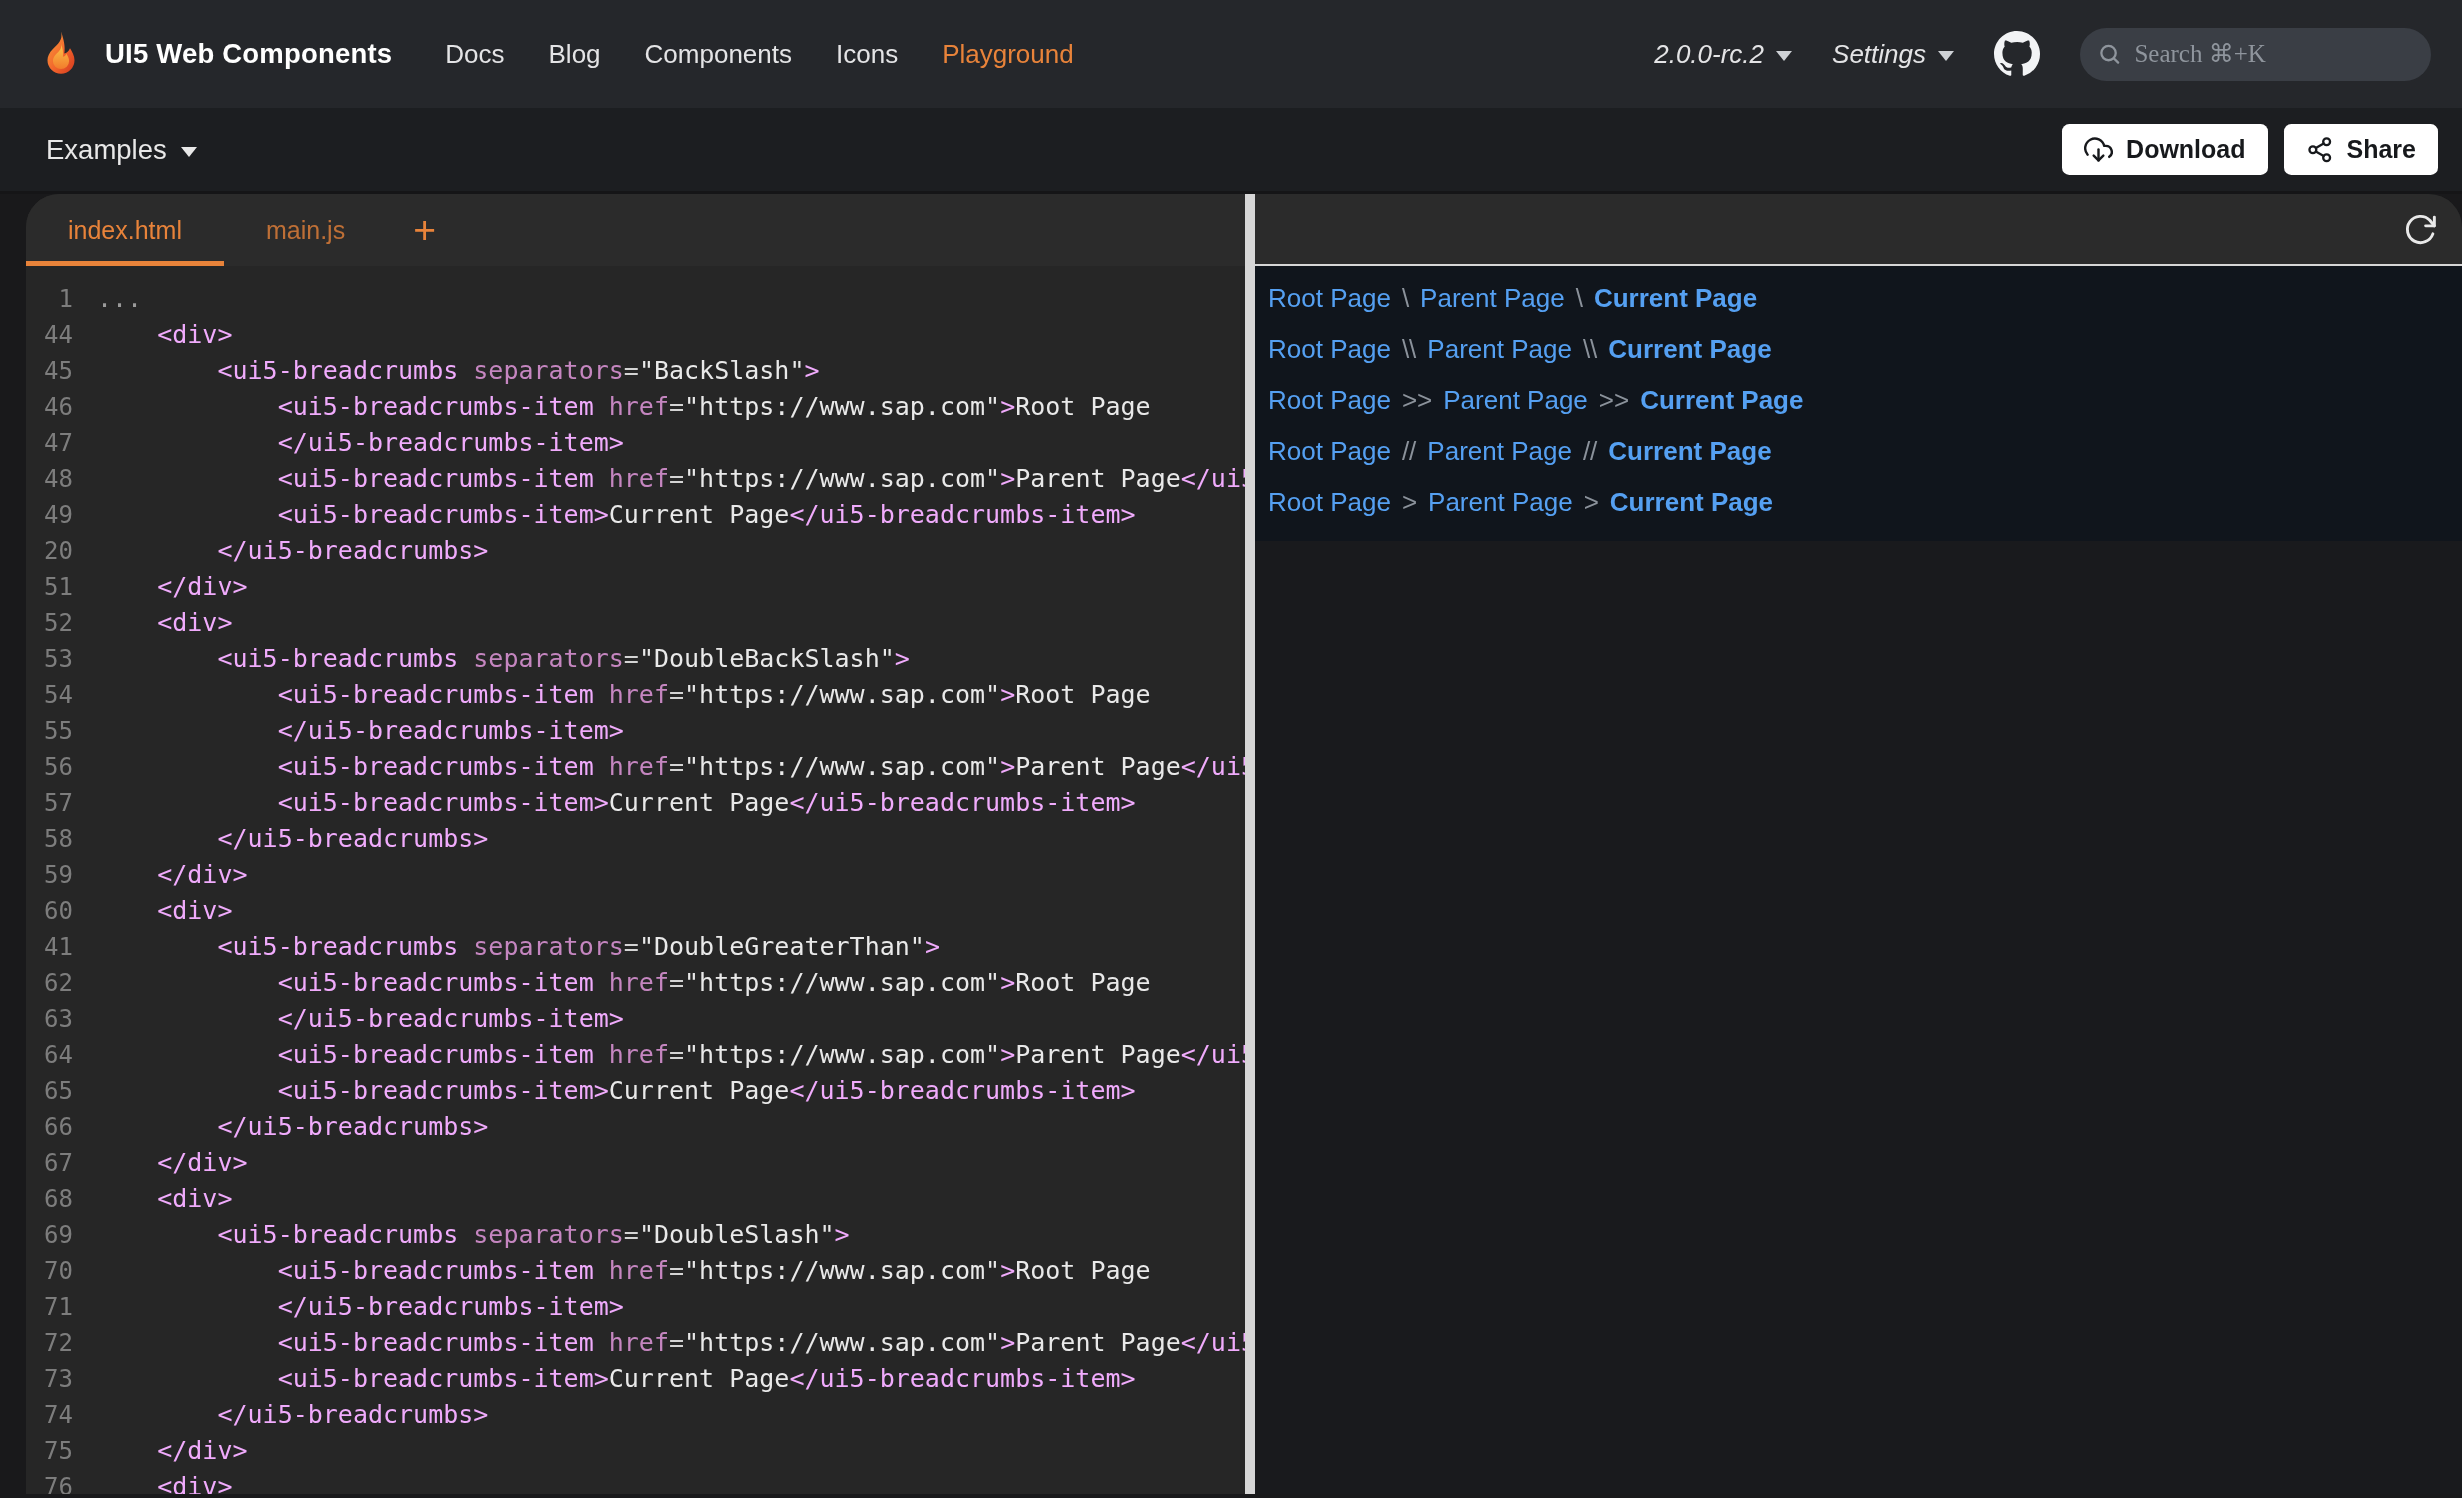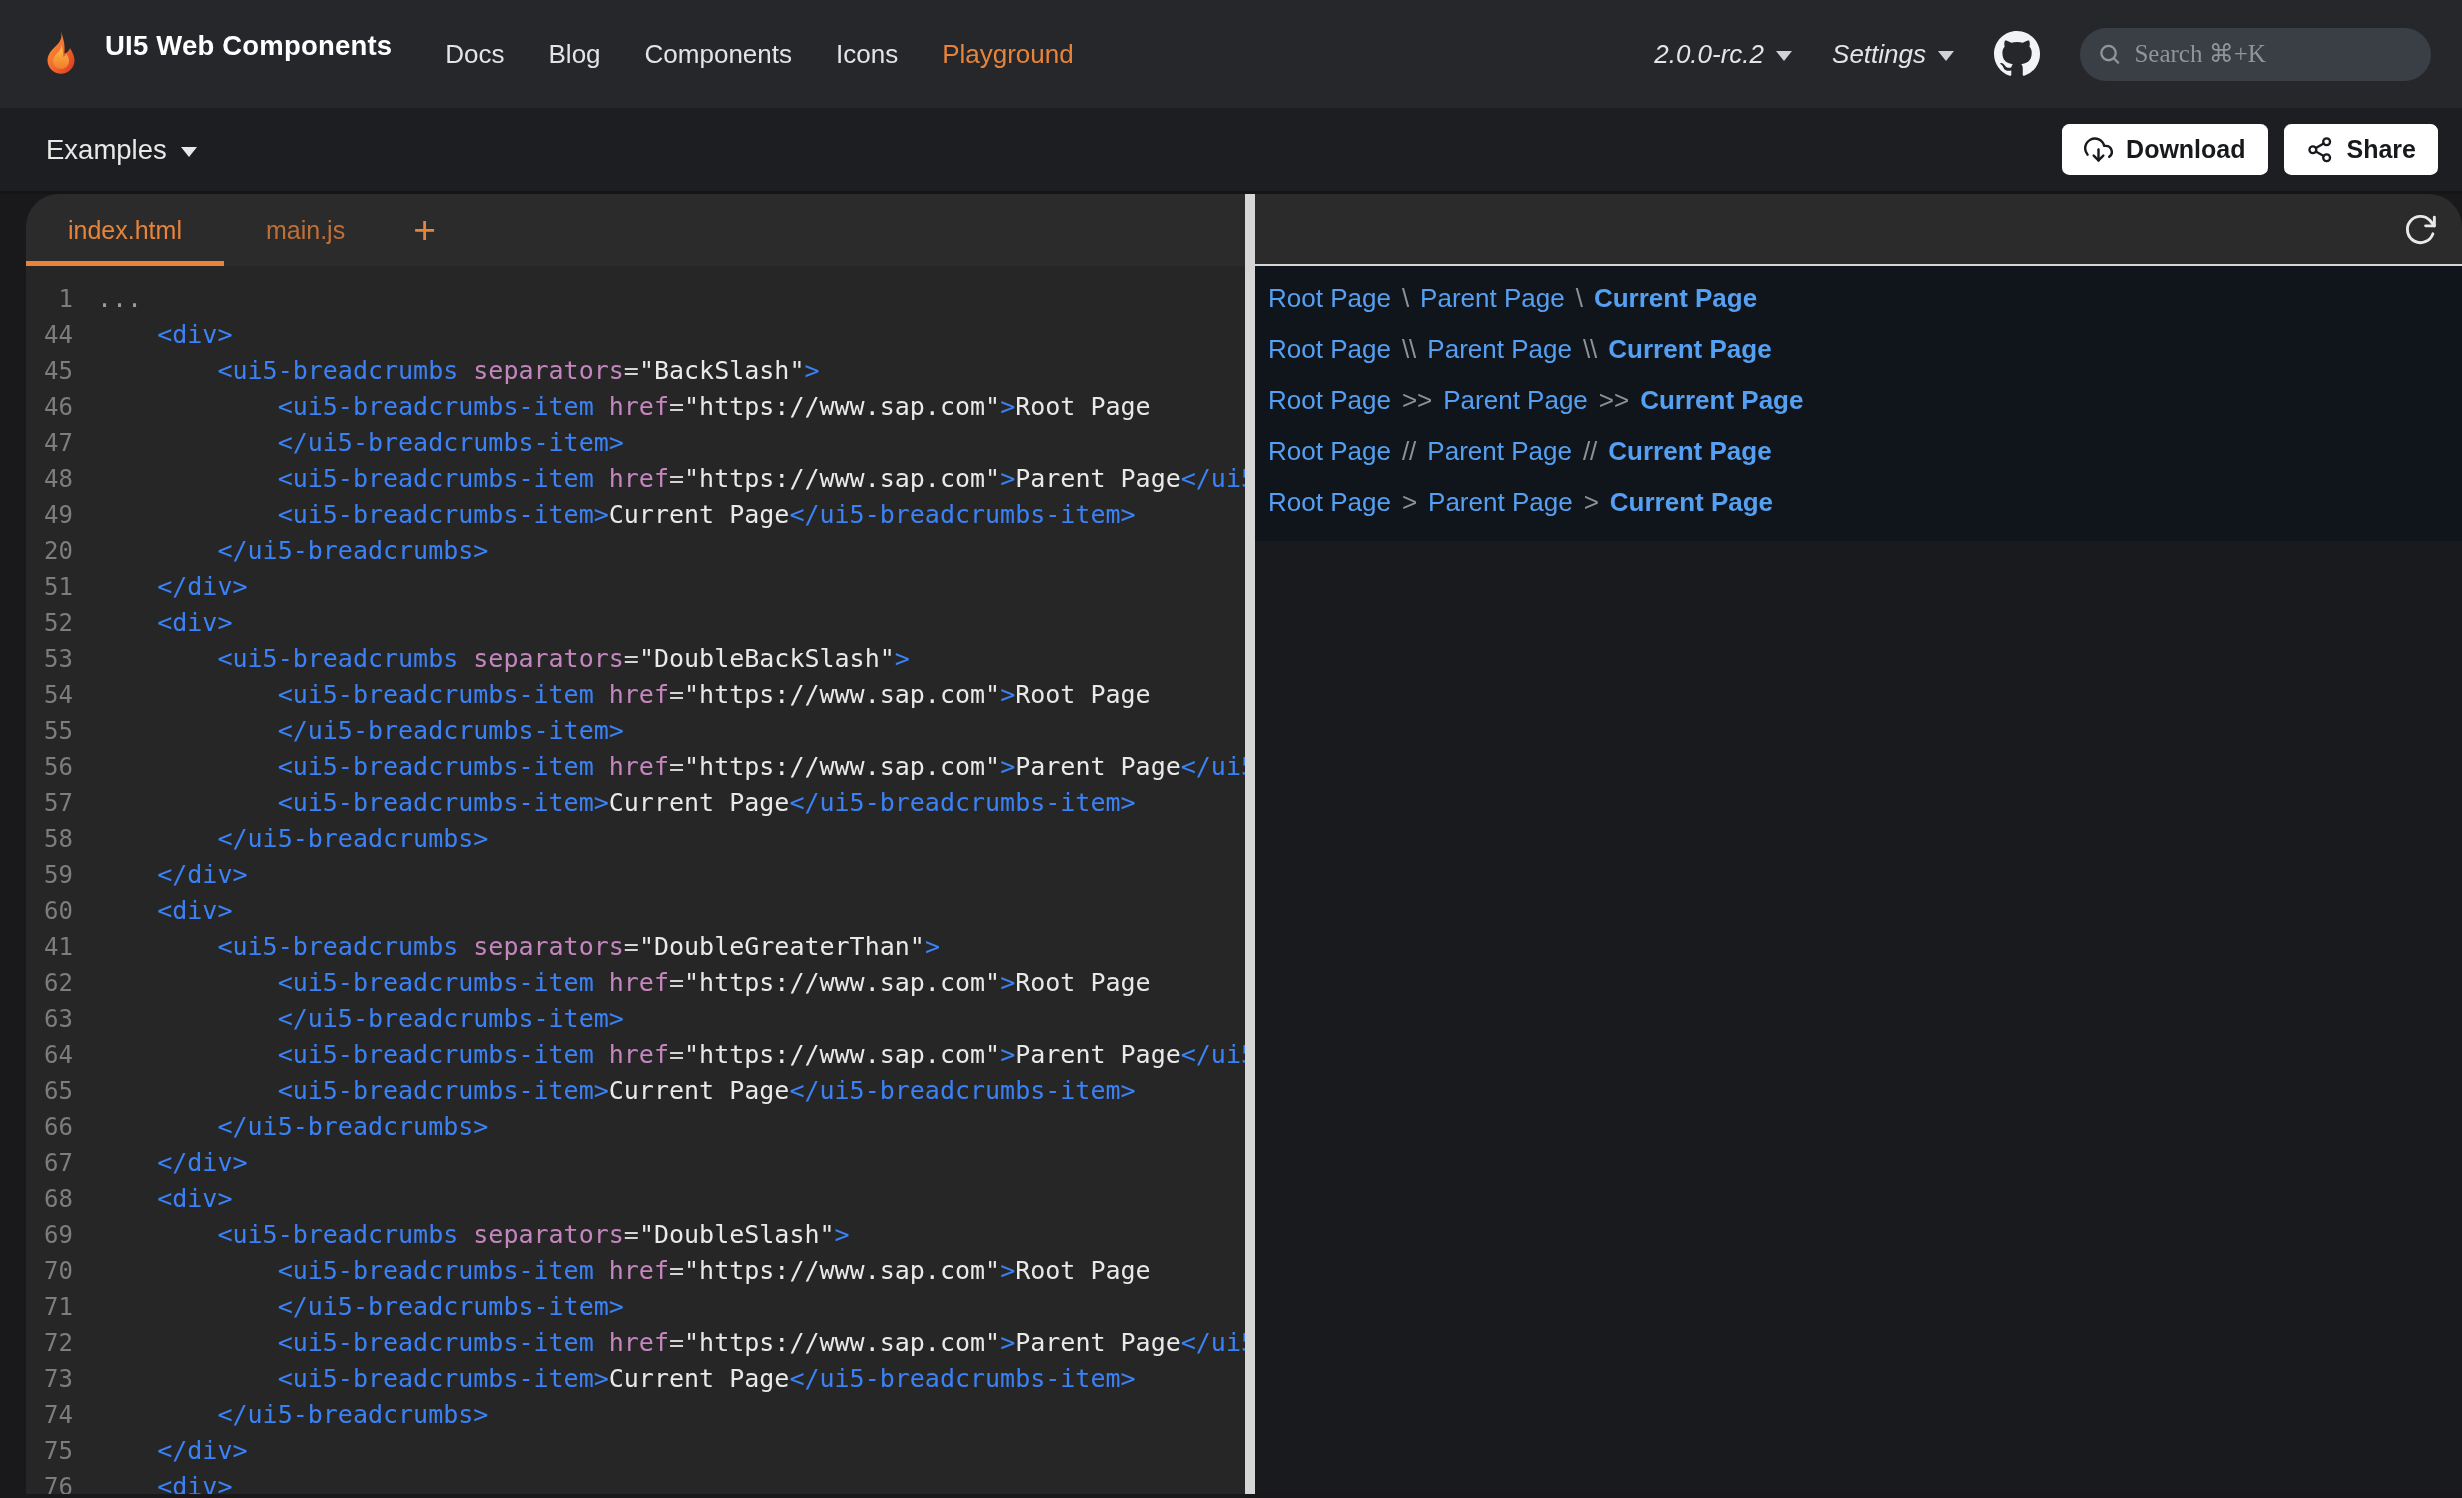--- a/index.html
+++ b/index.html
@@ -2,21 +2,21 @@
 <html style="--accent: #e8833a; --link: #55a0f2;font-size:14.7px"><head>
 <meta charset="utf-8">
 <style>
   * { margin:0; padding:0; box-sizing:border-box; }
   html,body { width:2462px; height:1498px; overflow:hidden; background:#19191b;
               font-family:"Liberation Sans", sans-serif; }
 
   
   .header { height:108px; background:#25272b; display:flex; align-items:center;
             padding:0 31px 0 37px; }
-  .brand { display:flex; gap:20px; cursor:pointer; }
+  .brand { display:flex; align-items:center; gap:20px; cursor:pointer; }
   .brand-title { font-size:27.5px; font-weight:700; color:#ffffff; letter-spacing:0.2px; }
   .nav { display:flex; gap:44px; margin-left:53px;justify-content:flex-end; }
   .nav-item { font-size:26px; color:#e4e4e6; cursor:pointer; }
   .nav-item.active { color:var(--accent); }
   .header-right { margin-left:auto; display:flex; align-items:center; gap:40px; }
   .dropdown { display:flex; align-items:center; gap:12px; color:#e4e4e6;
               font-size:26px; cursor:pointer;font-style:italic; }
   .caret { width:0; height:0; border-left:8.3px solid transparent;
            border-right:8.3px solid transparent; border-top:10px solid #cfd2d6; margin-top:4.6px; }
   .gh-link { display:flex; align-items:center; }
@@ -49,21 +49,21 @@
   .tab.active::after { content:""; position:absolute; left:0; right:0; bottom:0;
                        height:5.5px; background:var(--accent); }
   .plus { color:var(--accent); font-size:39px; font-weight:300; padding:0 26px;
           display:flex; align-items:center; cursor:pointer; }
   .code { flex:1; overflow:hidden; padding-top:14.7px; }
   .code-line { display:flex; height:36px; align-items:center; white-space:pre;
                font-family:"DejaVu Sans Mono", monospace; font-size:25px; }
   .ln { width:47px; flex:none; text-align:right; color:#7d7d7d; font-size:24px;
         font-family:"DejaVu Sans Mono", monospace; }
   .lc { margin-left:24px; }
-  .tok-tag { color:#3b82f6; } .tok-attr { color:#c586c0; }
+  .tok-tag { color:#f0abfc; } .tok-attr { color:#c586c0; }
   .tok-str,.tok-plain { color:#e9e9e9; } .tok-op { color:#d4d4d4; }
   .tok-fold { color:#9a9a9a; }
 
   .splitter { width:10px; flex:none; background:#d6d6d6; cursor:col-resize; }
 
   .preview-pane { flex:1; background:#191a1d; display:flex; flex-direction:column; }
   .preview-toolbar { height:72px; flex:none; background:#2b2b2b;
                      border-bottom:2.8px solid #d6d6d6; display:flex; align-items:center;
                      justify-content:flex-end; padding-right:24px; }
   .refresh-btn { display:flex; align-items:center; cursor:pointer; }

